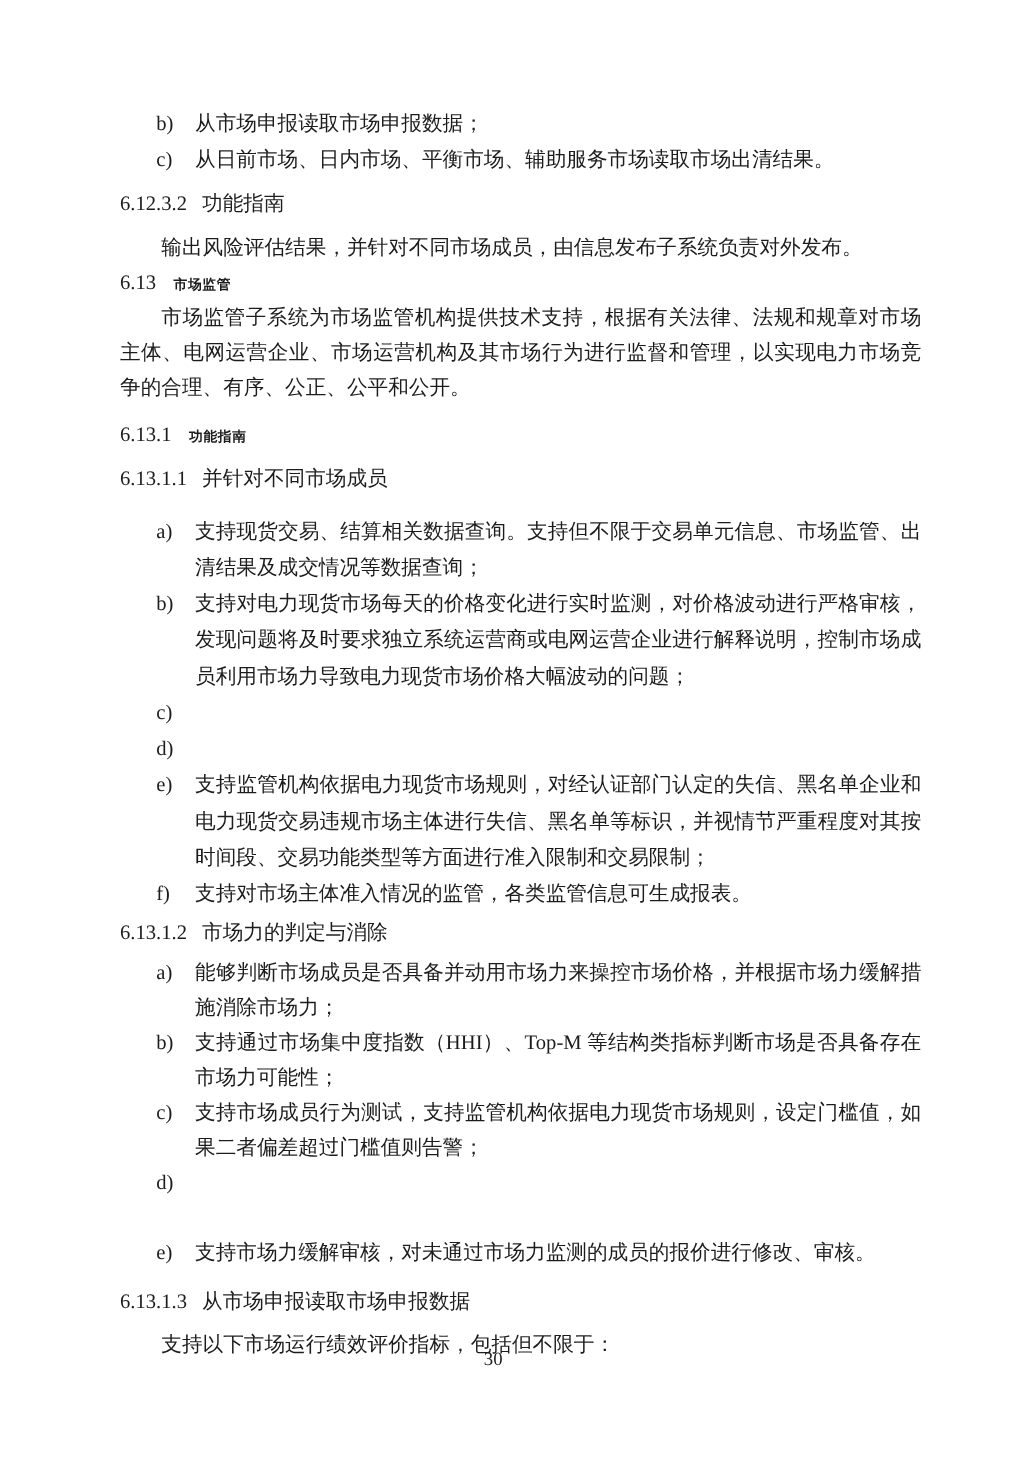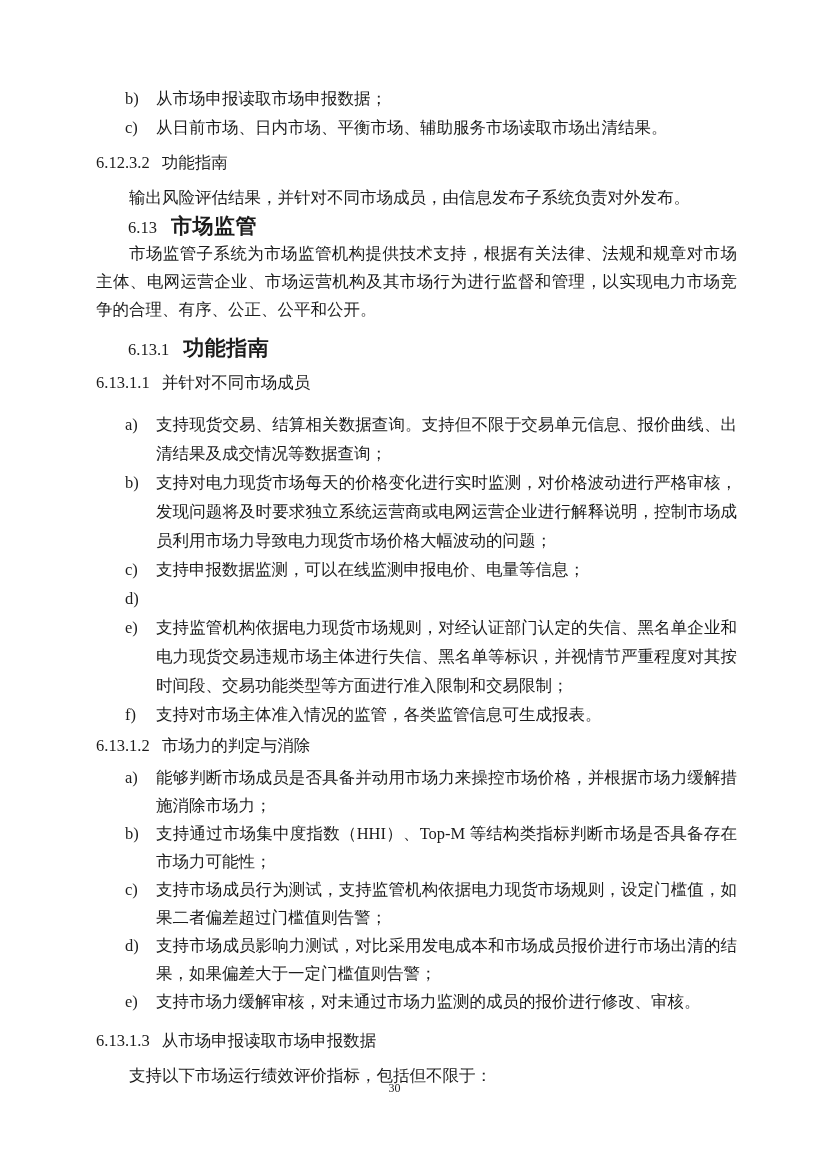--- a/index.html
+++ b/index.html
@@ -42,36 +42,36 @@
     line-height: 28px;
     white-space: nowrap;
   }
   .h4 .h-num { margin-right: 12px; font-family: Liberation Serif, serif; }
 
   .h-bold {
     font-size: 16.5px;
     line-height: 28px;
     white-space: nowrap;
   }
-  .h-bold .h-num { margin-right: 14px; margin-left: 32px; }
+  .h-bold .h-num { margin-right: 14px; }
   .h-bold .h-title {
     font-family: "Liberation Sans", "DejaVu Sans", sans-serif;
     font-weight: bold;
-    font-size: 21px;
+    font-size: 11px;
     letter-spacing: 0.5px;
     text-align: center;
   }
 
   .page-number {
     position: absolute;
     left: 0;
     top: 1080px;
     width: 789px;
     text-align: center;
-    font-size: 12px;
+    font-size: 15px;
     line-height: 16px;
   }
 </style>
 </head>
 <body>
 
 <div class="page">
   <div class="content">
 
     <div class="abs body-text li lh29" style="top:84px">
@@ -98,29 +98,28 @@
     <div class="abs h-bold" style="top:334px">
       <span class="h-num">6.13.1</span><span class="h-title">功能指南</span>
     </div>
 
     <div class="abs h4" style="top:369px">
       <span class="h-num">6.13.1.1</span><span class="h-title">并针对不同市场成员</span>
     </div>
 
     <div class="abs body-text li lh29" style="top:410px">
       <span class="li-label">a)</span>
-      <span class="li-text">支持现货交易、结算相关数据查询。支持但不限于交易单元信息、报价曲线、出清结果及成交情况等数据查询；</span>
+      <span class="li-text">支持现货交易、结算相关数据查询。支持但不限于交易单元信息、市场监管、出清结果及成交情况等数据查询；</span>
     </div>
     <div class="abs body-text li lh29" style="top:468px">
       <span class="li-label">b)</span>
       <span class="li-text">支持对电力现货市场每天的价格变化进行实时监测，对价格波动进行严格审核，发现问题将及时要求独立系统运营商或电网运营企业进行解释说明，控制市场成员利用市场力导致电力现货市场价格大幅波动的问题；</span>
     </div>
     <div class="abs body-text li lh29" style="top:555px">
       <span class="li-label">c)</span>
-      <span class="li-text">支持申报数据监测，可以在线监测申报电价、电量等信息；</span>
     </div>
     <div class="abs body-text li lh29" style="top:584px">
       <span class="li-label">d)</span>
     </div>
     <div class="abs body-text li lh29" style="top:613px">
       <span class="li-label">e)</span>
       <span class="li-text">支持监管机构依据电力现货市场规则，对经认证部门认定的失信、黑名单企业和电力现货交易违规市场主体进行失信、黑名单等标识，并视情节严重程度对其按时间段、交易功能类型等方面进行准入限制和交易限制；</span>
     </div>
     <div class="abs body-text li lh29" style="top:700px">
       <span class="li-label">f)</span>
@@ -138,21 +137,20 @@
     <div class="abs body-text li" style="top:820px">
       <span class="li-label">b)</span>
       <span class="li-text">支持通过市场集中度指数（HHI）、Top-M 等结构类指标判断市场是否具备存在市场力可能性；</span>
     </div>
     <div class="abs body-text li" style="top:876px">
       <span class="li-label">c)</span>
       <span class="li-text">支持市场成员行为测试，支持监管机构依据电力现货市场规则，设定门槛值，如果二者偏差超过门槛值则告警；</span>
     </div>
     <div class="abs body-text li" style="top:932px">
       <span class="li-label">d)</span>
-      <span class="li-text">支持市场成员影响力测试，对比采用发电成本和市场成员报价进行市场出清的结果，如果偏差大于一定门槛值则告警；</span>
     </div>
     <div class="abs body-text li" style="top:988px">
       <span class="li-label">e)</span>
       <span class="li-text">支持市场力缓解审核，对未通过市场力监测的成员的报价进行修改、审核。</span>
     </div>
 
     <div class="abs h4" style="top:1027px">
       <span class="h-num">6.13.1.3</span><span class="h-title">从市场申报读取市场申报数据</span>
     </div>
 

